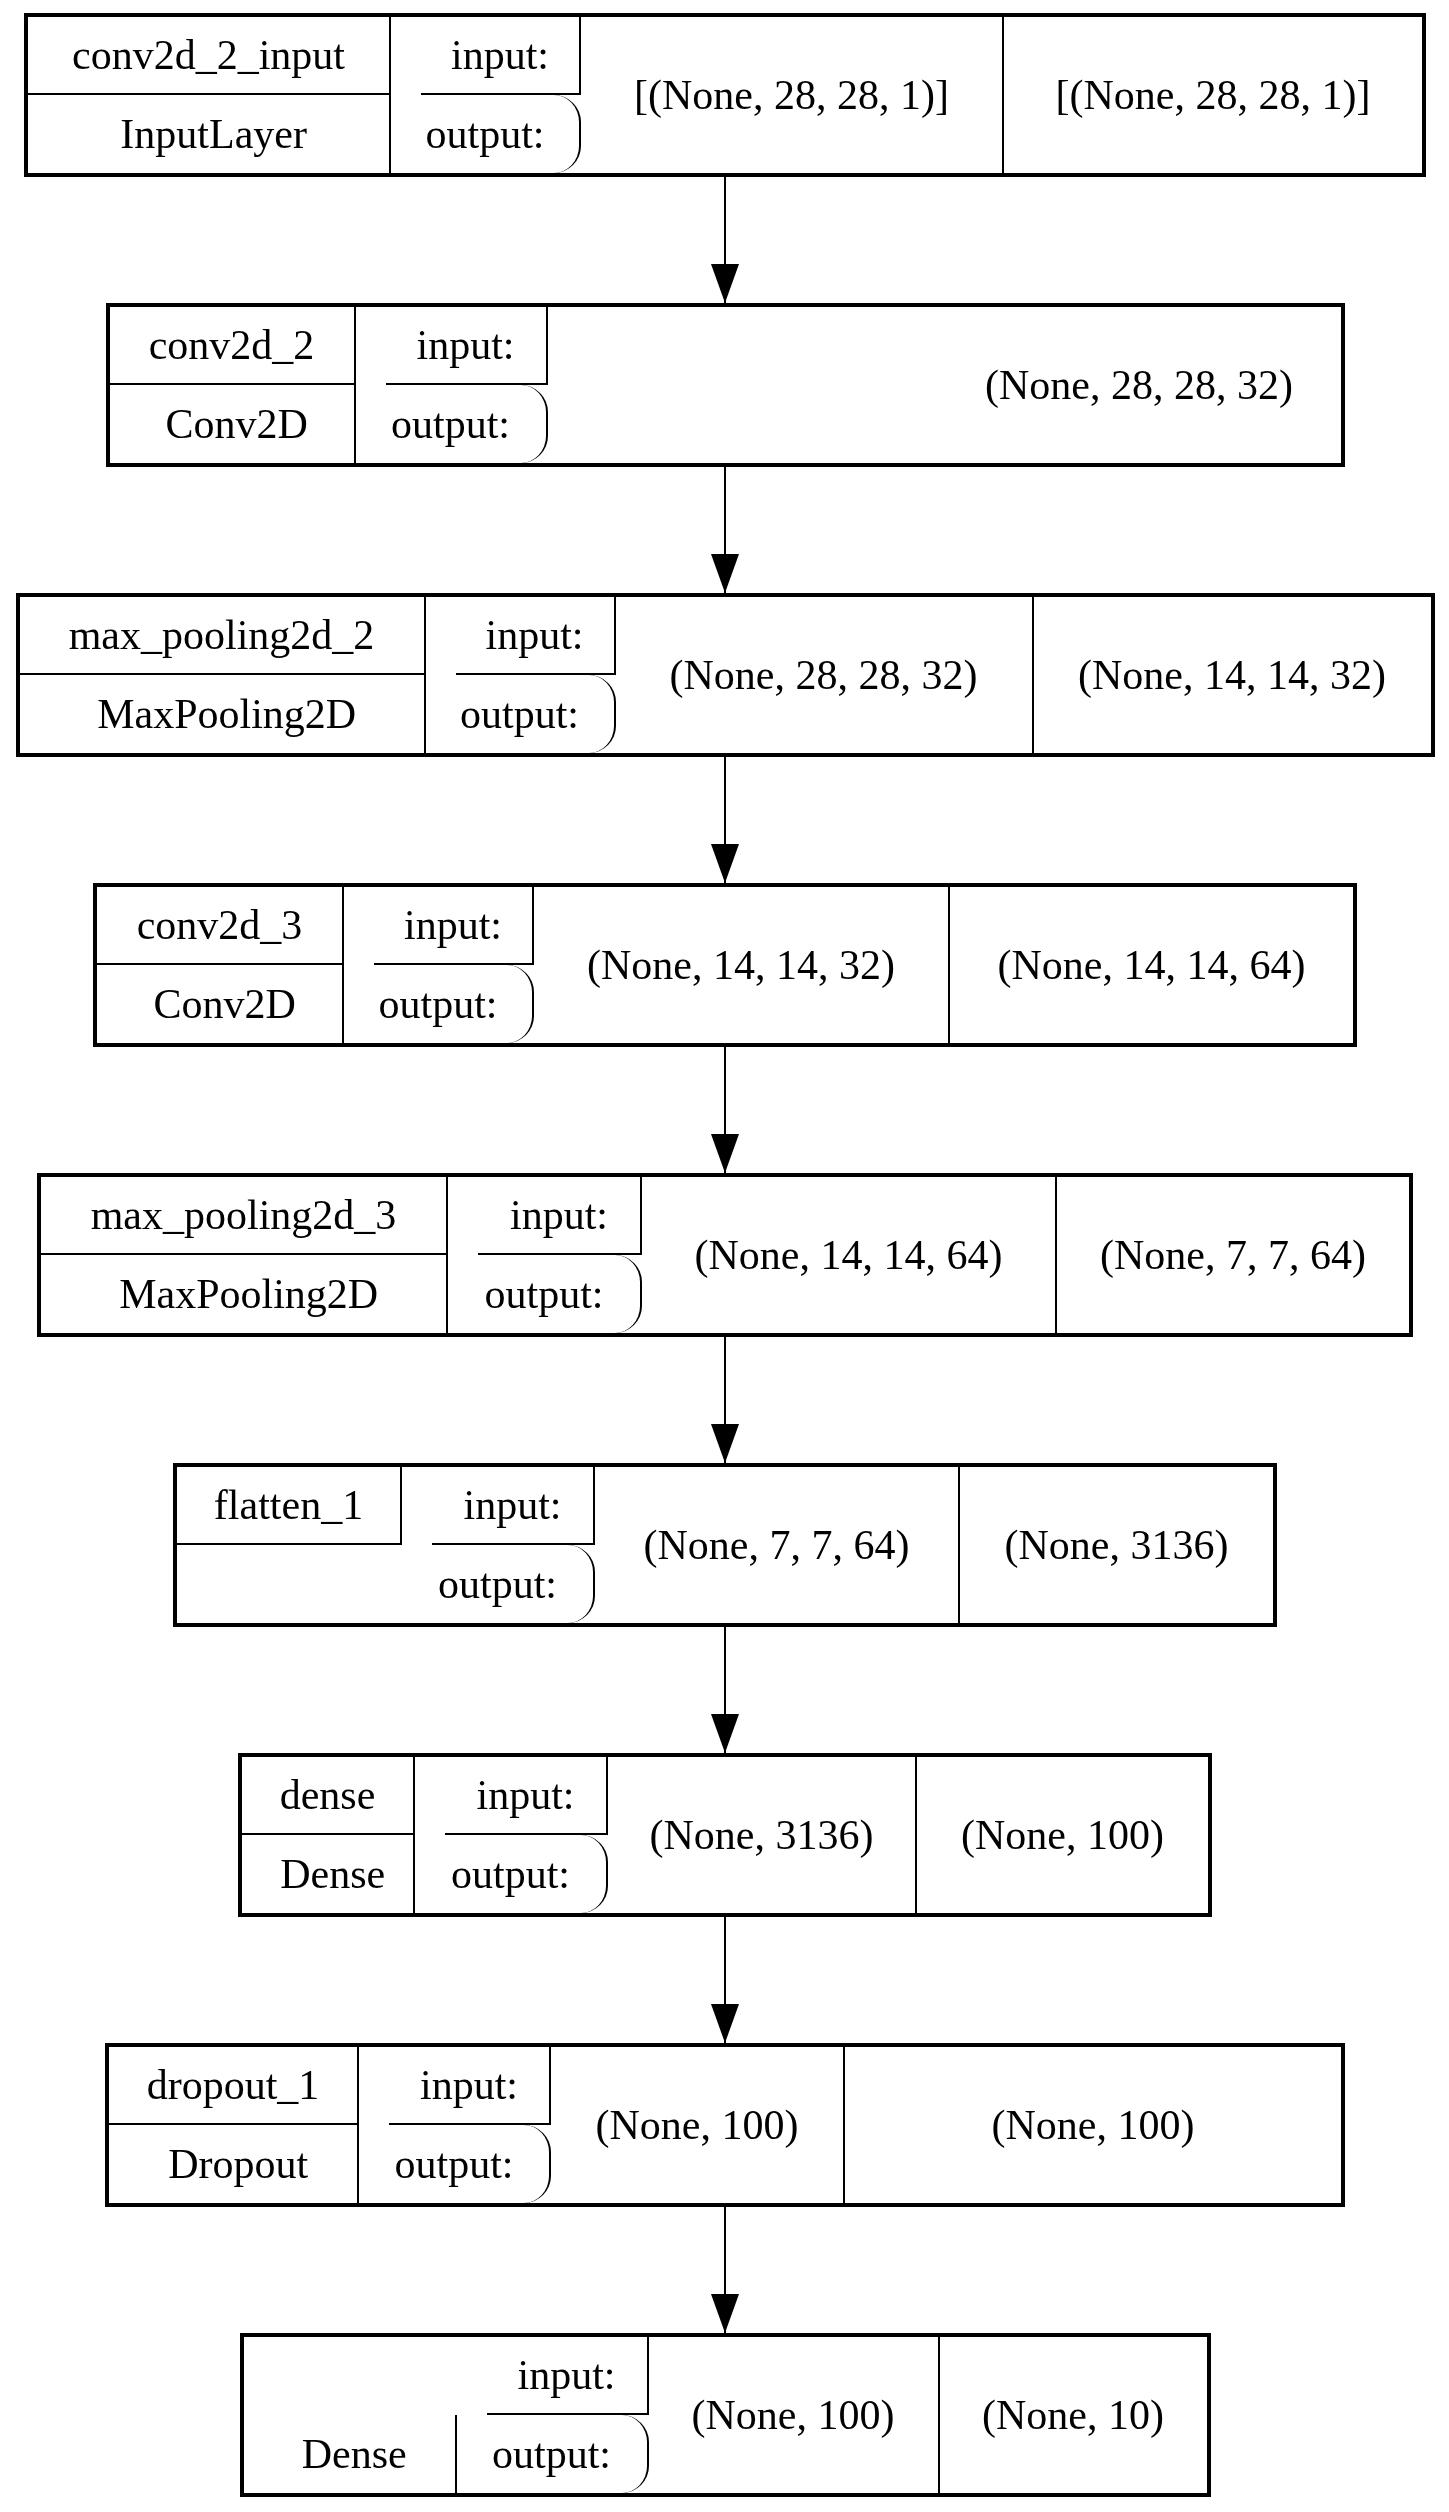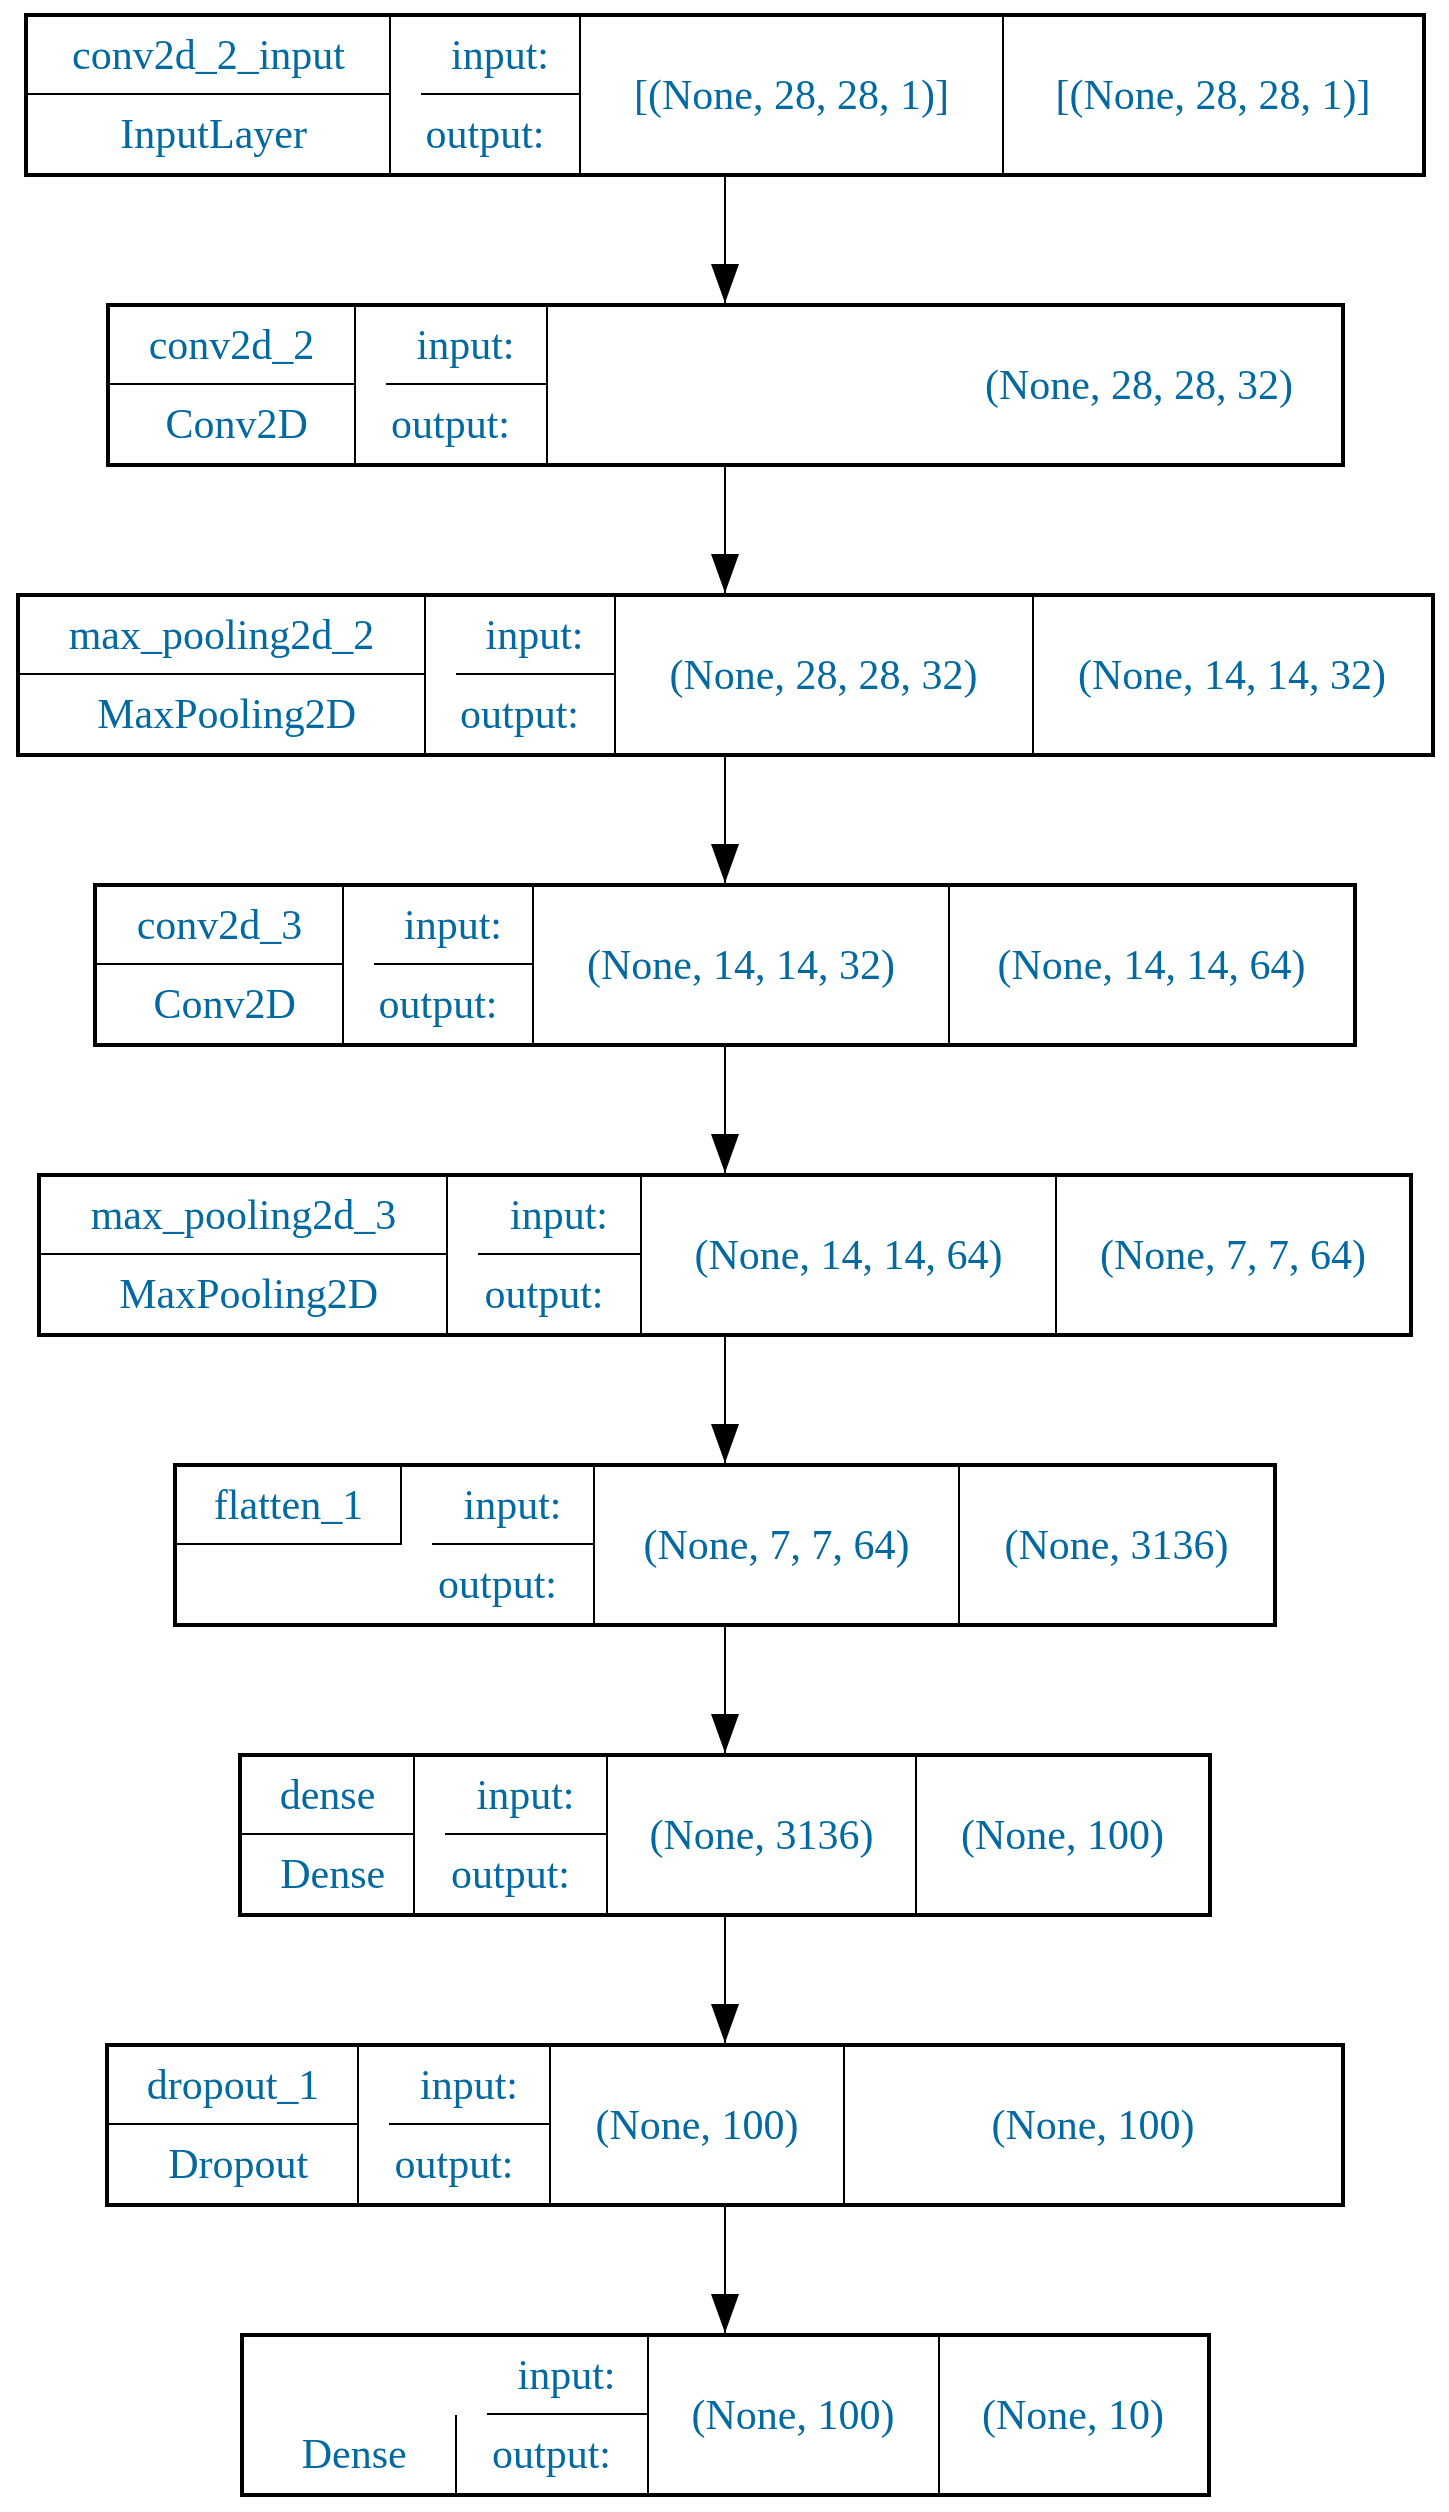--- a/index.html
+++ b/index.html
@@ -7,21 +7,21 @@
     position: relative;
     width: 1450px;
     height: 2512px;
     box-sizing: border-box;
     padding-top: 12.6px;
     background: #ffffff;
     display: flex;
     flex-direction: column;
     align-items: center;
     font-family: "Liberation Serif", serif;
-    color: #0369a1;
+    color: #000000;
   }
   .node {
     flex: none;
     display: grid;
     grid-template-rows: 1fr 1fr;
     height: 164px;
     box-sizing: border-box;
     border: 4.2px solid #000000;
     background: #ffffff;
   }
@@ -32,21 +32,21 @@
     font-size: 42px;
     line-height: 1;
     white-space: nowrap;
     overflow: hidden;
     box-sizing: border-box;
     padding: 0 6.7px;
   }
   .c-name    { grid-area: 1 / 1 / 2 / 2; border-right: 2.5px solid #000; border-bottom: 2.5px solid #000; }
   .c-type    { grid-area: 2 / 1 / 3 / 2; border-right: 2.5px solid #000; padding-left: 17px; }
   .c-io-top  { grid-area: 1 / 2 / 2 / 3; border-right: 2.5px solid #000; border-bottom: 2.5px solid #000; margin-left: 30px; }
-  .c-io-bot  { grid-area: 2 / 2 / 3 / 3; border-right: 2.5px solid #000; }
+  .c-io-bot  { grid-area: 2 / 2 / 3 / 3; border-right: 2.5px solid #000; border-radius: 27px; }
   .c-shape-in  { grid-area: 1 / 3 / 3 / 4; border-right: 2.5px solid #000; }
   .c-shape-out { grid-area: 1 / 4 / 3 / 5; }
   .edge {
     flex: none;
     position: relative;
     height: 126px;
     width: 40px;
     display: flex;
     justify-content: center;
   }

